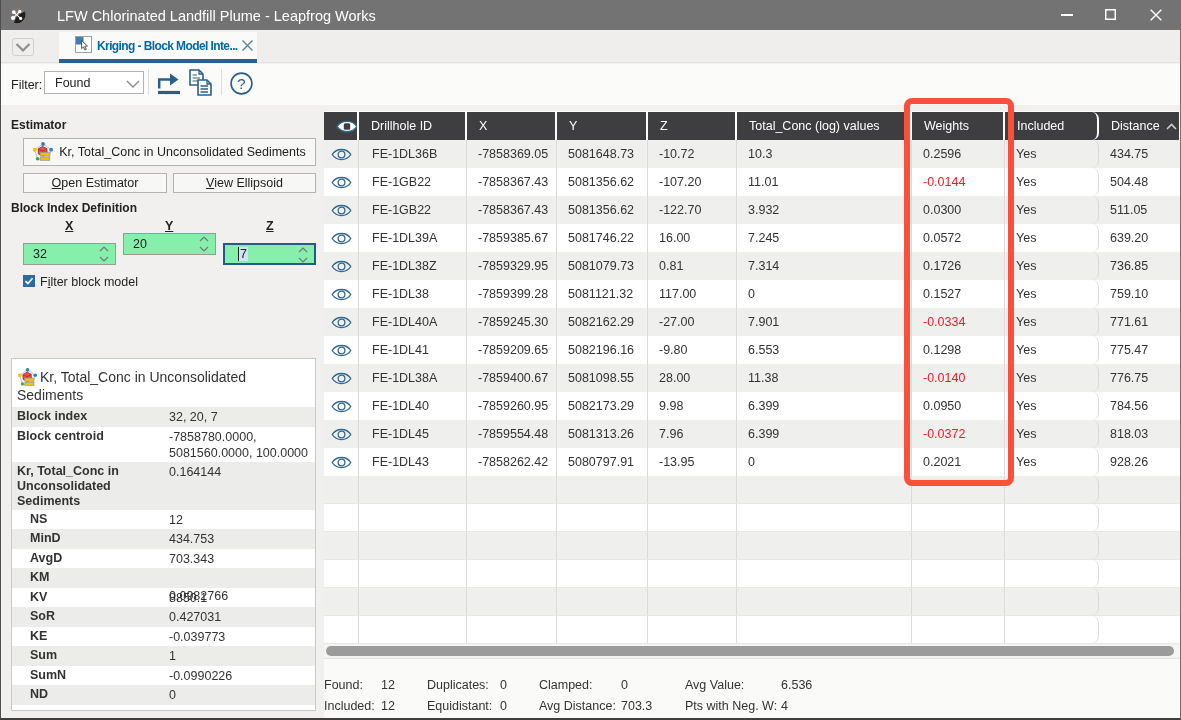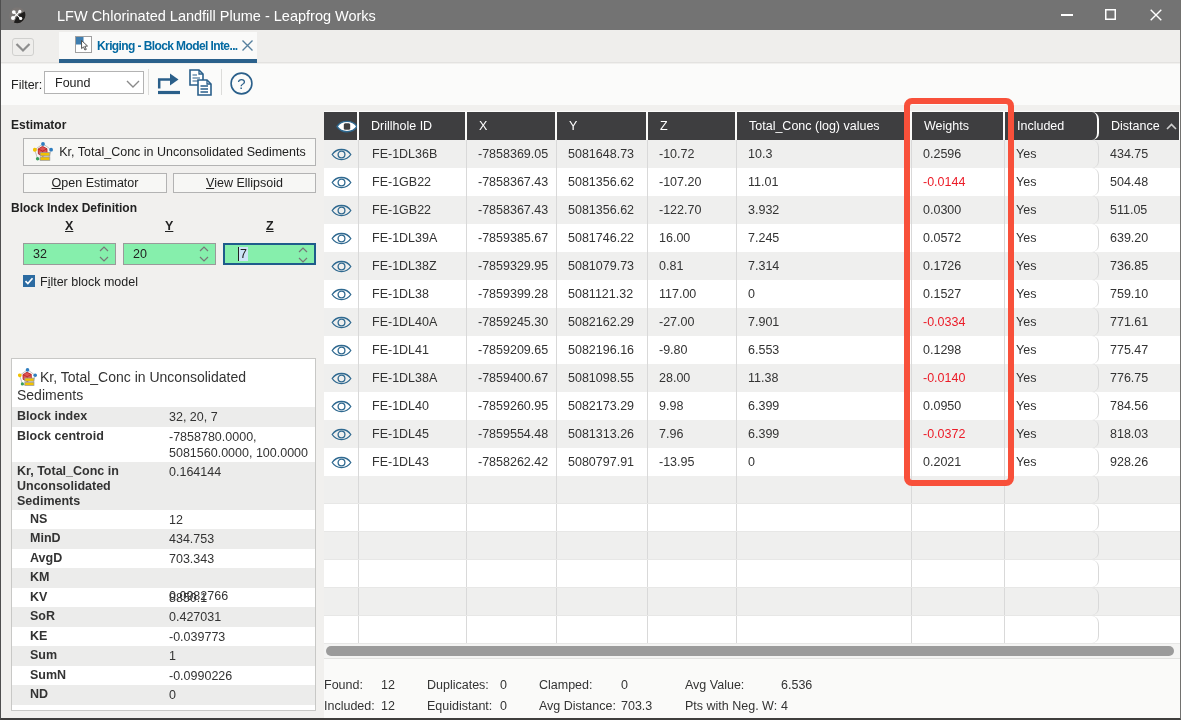--- a/index.html
+++ b/index.html
@@ -171,21 +171,21 @@
   <div class="xyz" style="left:64px;top:219px">X</div>
   <div class="xyz" style="left:164px;top:219px">Y</div>
   <div class="xyz" style="left:265px;top:219px">Z</div>
   <div class="spin" style="left:22px;top:243px">
       <div class="spin-val">32</div>
       <svg width="12" height="18" style="position: absolute; right: 5px; top: 1px;">
         <path d="M2 6 L6 2 L10 6" fill="none" stroke="#777" stroke-width="1.2"></path>
         <path d="M2 12 L6 16 L10 12" fill="none" stroke="#777" stroke-width="1.2"></path>
       </svg>
     </div>
-  <div class="spin" style="left:122px;top:243px">
+  <div class="spin" style="left:122px;top:233px">
       <div class="spin-val">20</div>
       <svg width="12" height="18" style="position: absolute; right: 5px; top: 1px;">
         <path d="M2 6 L6 2 L10 6" fill="none" stroke="#777" stroke-width="1.2"></path>
         <path d="M2 12 L6 16 L10 12" fill="none" stroke="#777" stroke-width="1.2"></path>
       </svg>
     </div>
   <div class="spin" style="left:222px;top:243px;border:2px solid #1f5c8b">
       <div class="spin-val" style="left:13px;top:2px;background:#cde4f7;padding:0 1px;border-left:1px solid #222">7</div>
       <svg width="12" height="18" style="position: absolute; right: 5px; top: 1px;">
         <path d="M2 6 L6 2 L10 6" fill="none" stroke="#777" stroke-width="1.2"></path>

